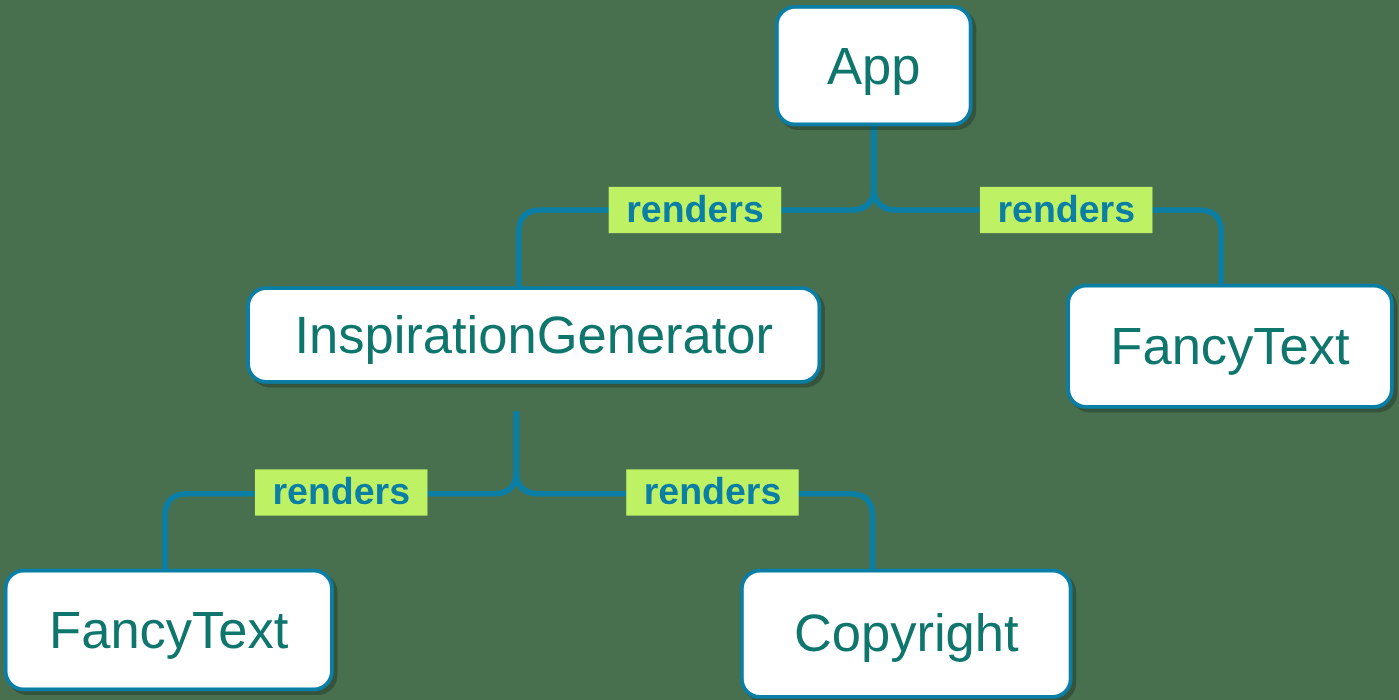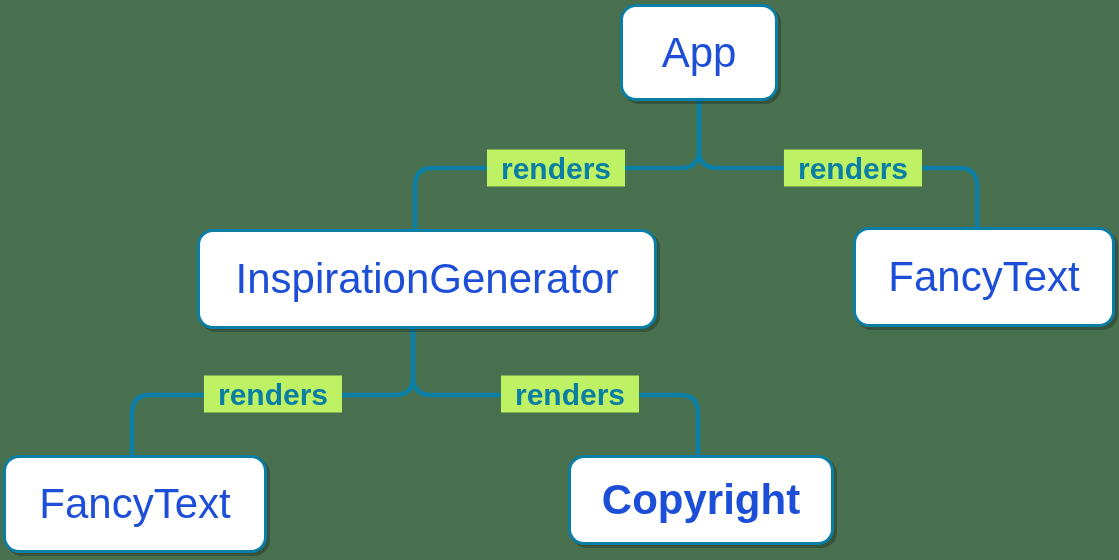--- a/index.html
+++ b/index.html
@@ -26,34 +26,34 @@
     stroke: #0a7ea4;
     stroke-width: 4.5;
   }
   .node {
     position: absolute;
     box-sizing: border-box;
     background: #ffffff;
     border: 3px solid #0a7ea4;
     border-radius: 16px;
     box-shadow: 3px 3px 0 rgba(0,0,0,0.25);
-    color: #1d4ed8;
+    color: #0f766e;
     font-size: 42px;
     font-weight: 500;
     display: flex;
     align-items: center;
     justify-content: center;
     white-space: nowrap;
     line-height: 1;
   }
   #node-app          { left: 620px; top: 4px;   width: 158px; height: 97px;  }
-  #node-inspiration  { left: 197px; top: 229px; width: 460px; height: 100px; }
+  #node-inspiration  { left: 197px; top: 229px; width: 460px; height: 78px; }
   #node-fancy-right  { left: 853px; top: 227px; width: 262px; height: 100px; }
   #node-fancy-left   { left: 3px;   top: 455px; width: 264px; height: 98px;  }
-  #node-copyright    { left: 568px; top: 455px; width: 266px; height: 90px; font-weight: bold;  }
+  #node-copyright    { left: 592px; top: 455px; width: 266px; height: 104px;  }
   .edge-label {
     position: absolute;
     transform: translate(-50%, -50%);
     background: #bef264;
     color: #0a7ea4;
     font-size: 30px;
     font-weight: bold;
     line-height: 1.1;
     padding: 2px 14px;
     white-space: nowrap;

